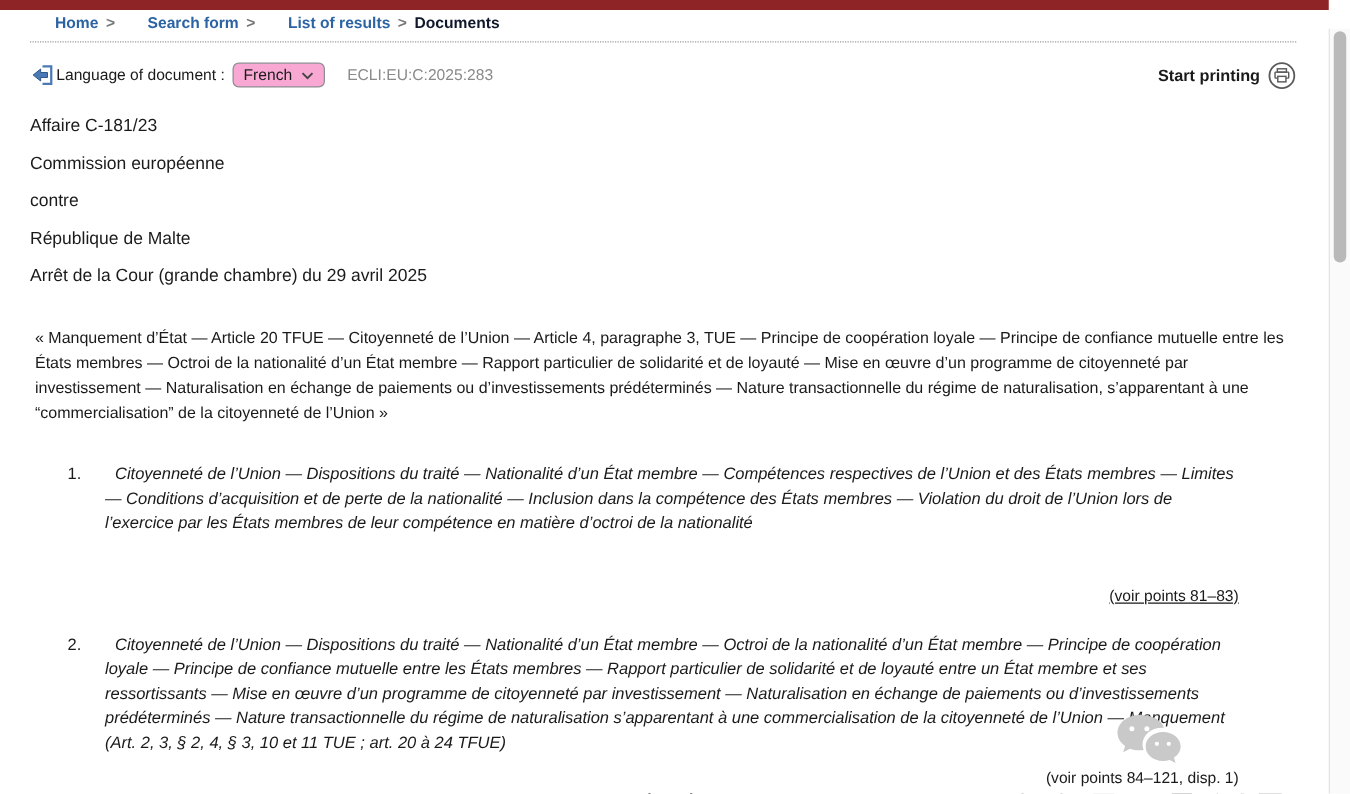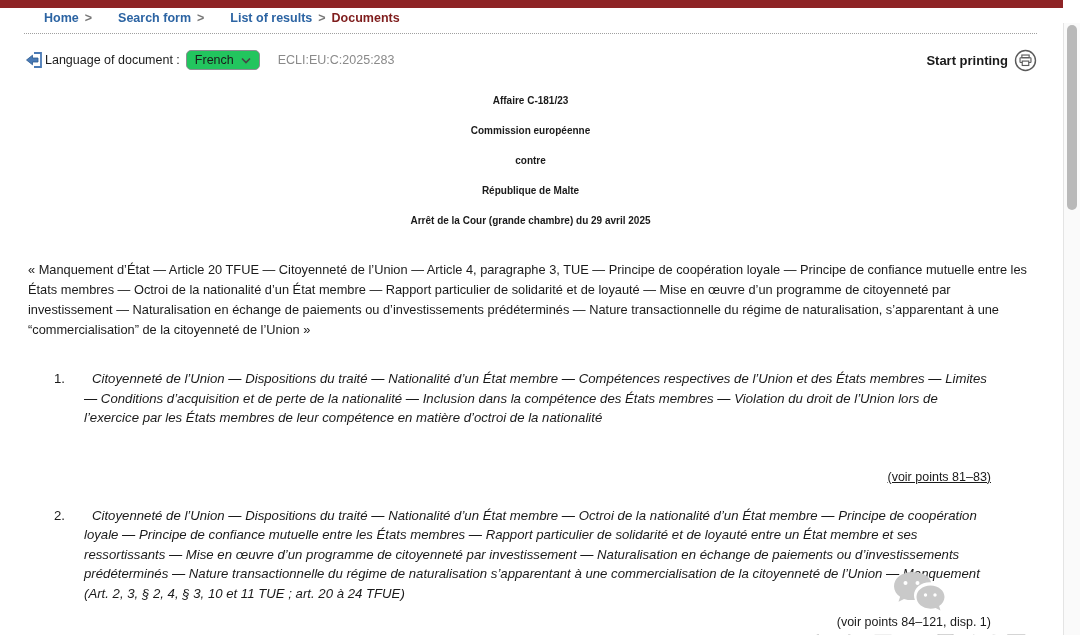--- a/index.html
+++ b/index.html
@@ -30,42 +30,42 @@
 
   .breadcrumb {
     margin-top: 3px;
     font-size: 12.5px; font-weight: bold;
     padding-bottom: 8px;
     border-bottom: 1px dotted #a0a0a0;
     color: #777;
   }
   .breadcrumb a { color: #2c64a3; text-decoration: none; cursor: pointer; margin-left: 20px; }
   .breadcrumb .sep { margin: 0 6px; color: #777; }
-  .breadcrumb .current { color: #7f1d1d; }
+  .breadcrumb .current { color: #0f172a; }
 
   .toolbar {
     margin-top: 13px;
     display: flex; align-items: center;
     font-size: 12.5px;
     height: 26px;
   }
   .lang-icon { display: inline-flex; align-items: center; margin-right: 1px; cursor: pointer; }
   .lang-select {
     display: inline-flex; align-items: center; gap: 7px;
     border: 1px solid #8e8e93; border-radius: 5px;
     padding: 2px 8px; margin-left: 6px;
-    font-size: 12.5px; cursor: pointer; background: #22c55e;
+    font-size: 12.5px; cursor: pointer; background: #f9a8d4;
   }
   .ecli { color: #8a8a8a; margin-left: 18px; }
   .print-group { margin-left: auto; display: flex; align-items: center; gap: 6px; cursor: pointer; }
   .print-label { font-weight: bold; font-size: 13px; }
 
   .doc-heading {
-    text-align: center; font-weight: bold;
-    font-size: 10px; line-height: 13px;
+    font-weight: normal;
+    font-size: 14px; line-height: 13px;
     margin-top: 17px;
   }
   .doc-heading.first { margin-top: 21px; }
 
   .keywords {
     text-align: left;
     font-size: 12.8px; line-height: 20px;
     margin: 33px 4px 4px 4px;
   }
 

